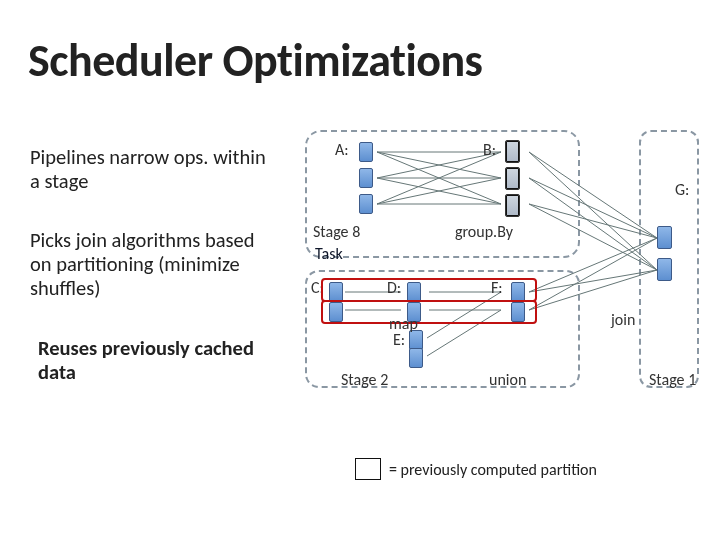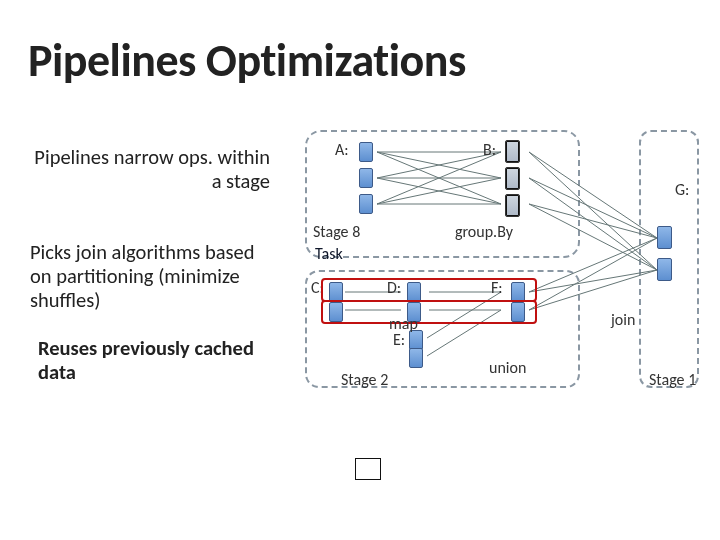--- a/index.html
+++ b/index.html
@@ -9,22 +9,22 @@
     font-family: Calibri, "Segoe UI", Arial, sans-serif;
     position: relative;
     overflow: hidden;
   }
   .title {
     position: absolute; left: 28px; top: 32px;
     font-size: 46px; font-weight: 700; color: #222;
     letter-spacing: -0.5px;
   }
   .pt { position: absolute; font-size: 20.5px; color: #222; line-height: 1.18; }
-  .p1 { left: 30px; top: 145px; width: 240px; text-align: right; }
-  .p2 { left: 30px; top: 228px; width: 250px; margin-top: 12px; }
+  .p1 { left: 30px; top: 145px; width: 240px; }
+  .p2 { left: 30px; top: 228px; width: 250px; }
   .p3 { left: 38px; top: 336px; width: 250px; font-weight: bold; }
 
   .diagram { position: absolute; left: 305px; top: 130px; width: 400px; height: 320px; }
 
   .stage {
     position: absolute;
     border: 2px dashed #8a97a3;
     border-radius: 16px;
   }
   .stage1 { left: 0;   top: 0;   width: 275px; height: 128px; }
@@ -54,21 +54,21 @@
 
   
   svg.connect { position: absolute; left: 0; top: 0; width: 400px; height: 320px; pointer-events: none; }
 
   .legend { position: absolute; left: 355px; top: 458px; font-size: 16px; color: #222; display: flex; align-items: center; gap: 8px; }
   .legend .sw { width: 26px; height: 22px; border: 1.5px solid #111; }
 </style>
 </head>
 <body>
 
-<div class="title">Pipelines Optimizations</div>
+<div class="title">Scheduler Optimizations</div>
 <div class="pt p1">Pipelines narrow ops. within a stage</div>
 <div class="pt p2">Picks join algorithms based on partitioning (minimize shuffles)</div>
 <div class="pt p3">Reuses previously cached data</div>
 
 <div class="diagram">
 
   <div class="stage stage1"></div>
   <div class="stage stage2"></div>
   <div class="stage stage3"></div>
 
@@ -141,18 +141,19 @@
   <div class="task" style="left:16px;top:148px;width:216px;height:24px"></div>
   <div class="task" style="left:16px;top:170px;width:216px;height:24px"></div>
 
   <div class="lbl" style="left:8px;top:92px">Stage 8</div>
   <div class="lbl" style="left:36px;top:240px">Stage 2</div>
   <div class="lbl" style="left:344px;top:240px">Stage 1</div>
   <div class="lbl" style="left:10px;top:114px;color:#0f172a">Task</div>
   <div class="lbl" style="left:150px;top:92px">group.By</div>
   <div class="lbl" style="left:84px;top:184px">map</div>
   <div class="lbl" style="left:306px;top:180px">join</div>
-  <div class="lbl" style="left:184px;top:228px">union</div>
+  <div class="lbl" style="left:184px;top:240px">union</div>
 </div>
 
 <div class="legend">
   <div class="sw"></div>
+  <span>= previously computed partition</span>
 </div>
 
 </body></html>

